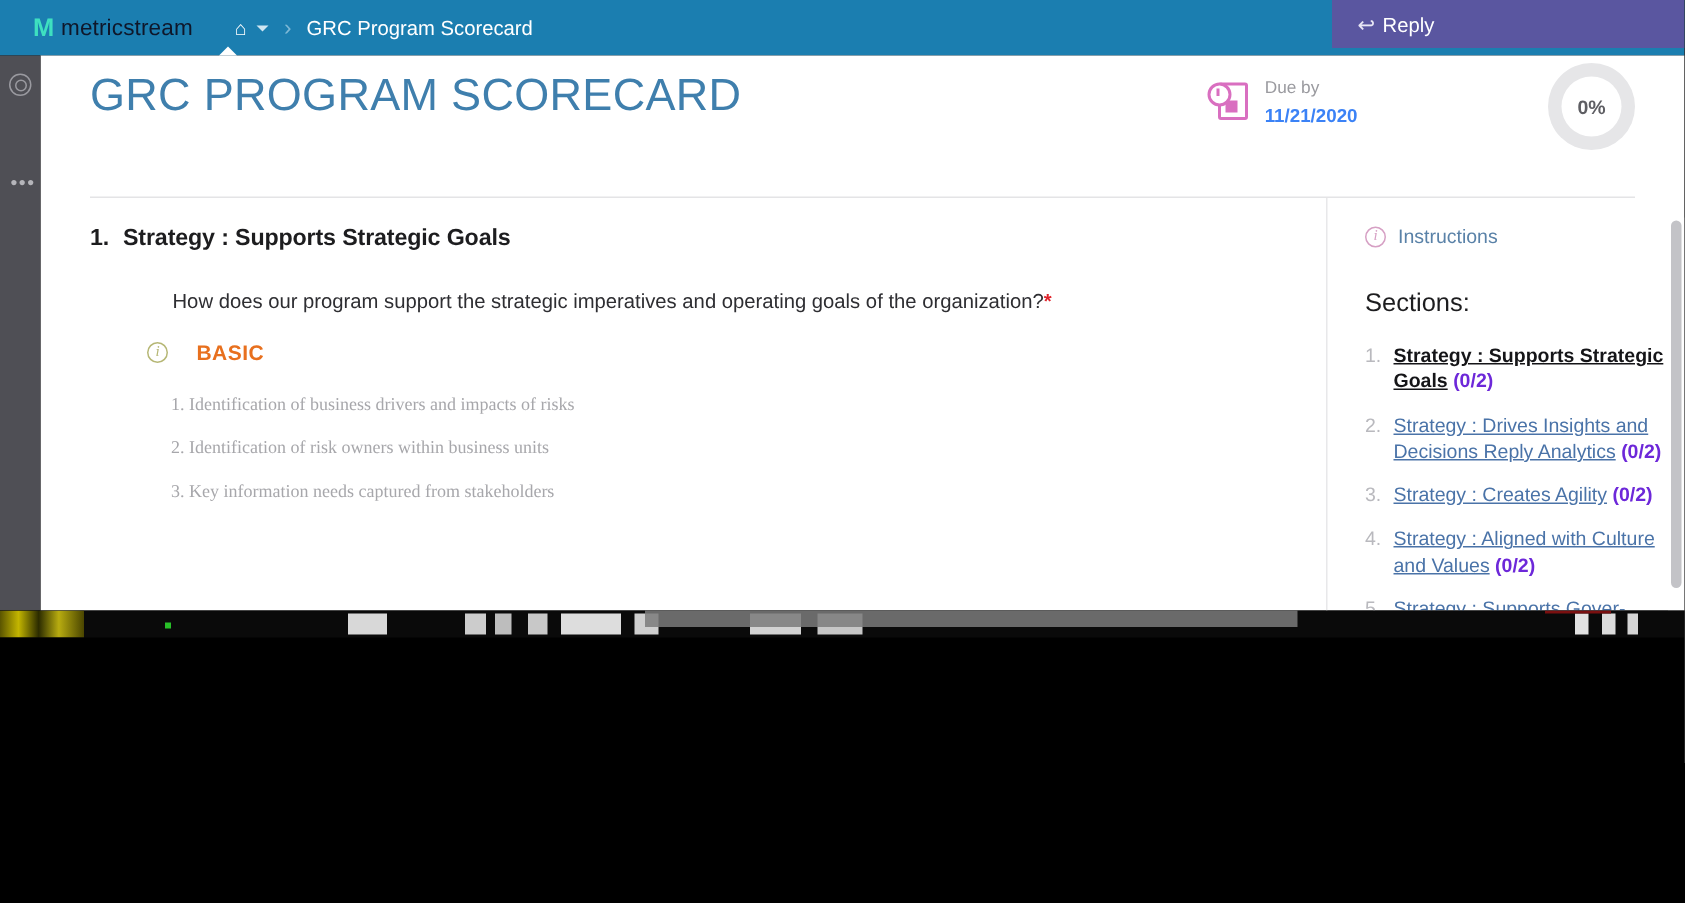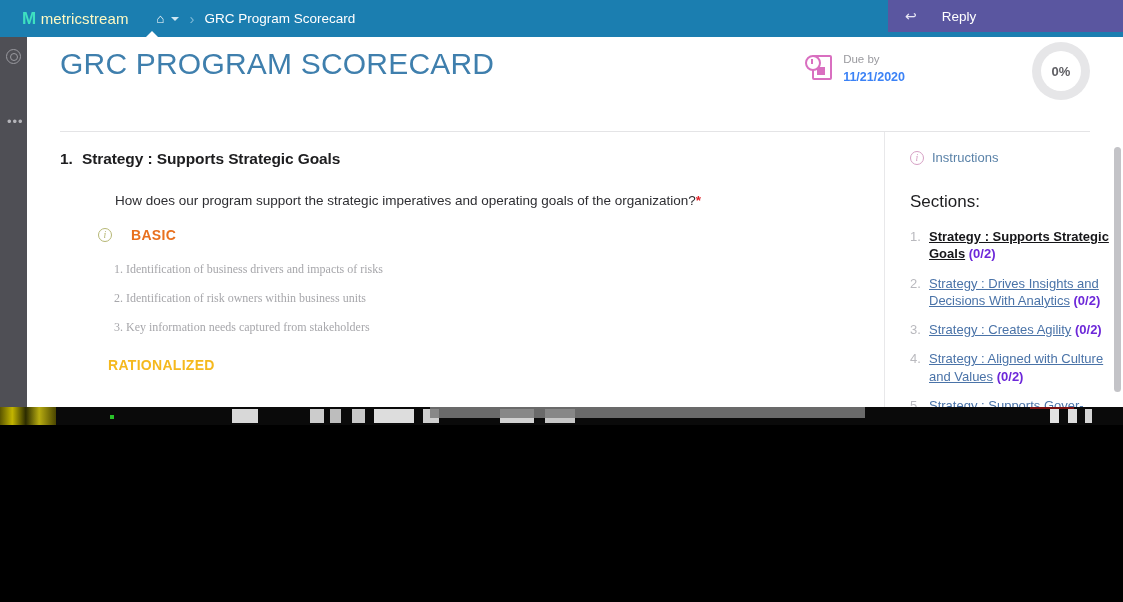--- a/index.html
+++ b/index.html
@@ -34,21 +34,21 @@
   }
   .logo-mark {
     font-size: 17px;
     font-weight: bold;
     color: #3ee0c0;
     line-height: 1;
     letter-spacing: -0.5px;
   }
   .logo-text {
     font-size: 15px;
-    color: #fef9c3;
+    color: #0f172a;
     letter-spacing: 0.1px;
   }
   .breadcrumb {
     display: flex;
     align-items: center;
     margin-left: 28px;
     gap: 6px;
   }
   .home-icon {
     color: #ffffff;
@@ -94,21 +94,21 @@
   }
   .reply-icon {
     color: #e8e7f5;
     font-size: 14px;
     margin-left: 17px;
     line-height: 1;
   }
   .reply-label {
     color: #ffffff;
     font-size: 13.5px;
-    margin-left: 25px;
+    margin-left: 5px;
   }
 
   
   .left-rail {
     position: absolute;
     left: 0; top: 37px;
     width: 27px; height: 370px;
     background: #4f4f55;
     z-index: 5;
   }
@@ -486,21 +486,20 @@
         </div>
 
         <div class="tier">
           <span class="info-circle">i</span>
           <span class="tier-basic">BASIC</span>
         </div>
         <div class="crit crit-first">1. Identification of business drivers and impacts of risks</div>
         <div class="crit">2. Identification of risk owners within business units</div>
         <div class="crit">3. Key information needs captured from stakeholders</div>
 
-        <div class="tier-rational">RATIONALIZED</div>
 
       </div>
 
       <div class="col-side">
         <div class="instructions">
           <span class="instr-circle">i</span>
           <span class="instr-label">Instructions</span>
         </div>
 
         <div class="sections-title">Sections:</div>
@@ -508,21 +507,21 @@
         <div class="sec-list">
 
           <div class="sec-item">
             <span class="sec-num">1.</span>
             <span class="sec-body"><span class="sec-link current">Strategy : Supports Strategic Goals</span>
               <span class="sec-count">(0/2)</span></span>
           </div>
 
           <div class="sec-item">
             <span class="sec-num">2.</span>
-            <span class="sec-body"><span class="sec-link">Strategy : Drives Insights and Decisions With Analytics</span>
+            <span class="sec-body"><span class="sec-link">Strategy : Drives Insights and Decisions Reply Analytics</span>
               <span class="sec-count">(0/2)</span></span>
           </div>
 
           <div class="sec-item">
             <span class="sec-num">3.</span>
             <span class="sec-body"><span class="sec-link">Strategy : Creates Agility</span>
               <span class="sec-count">(0/2)</span></span>
           </div>
 
           <div class="sec-item">

